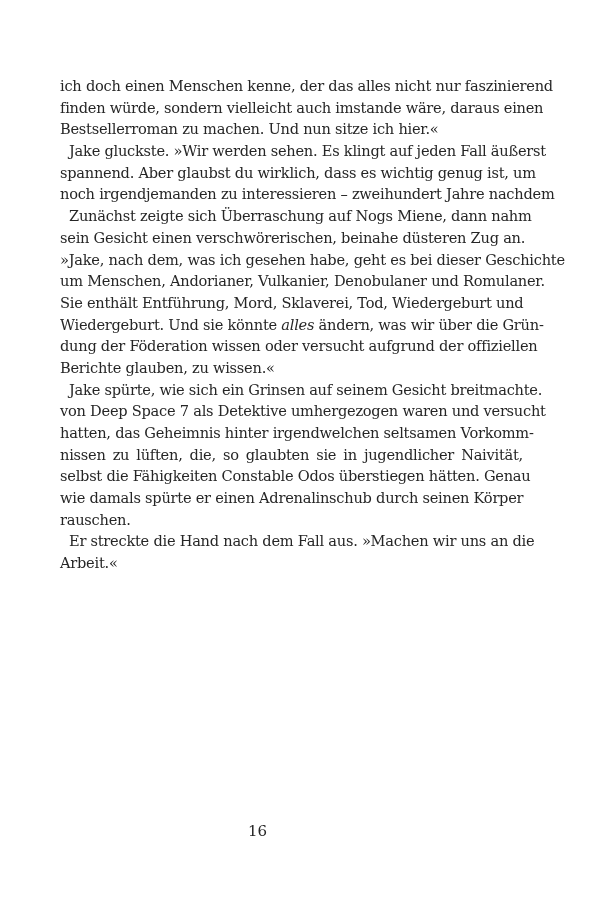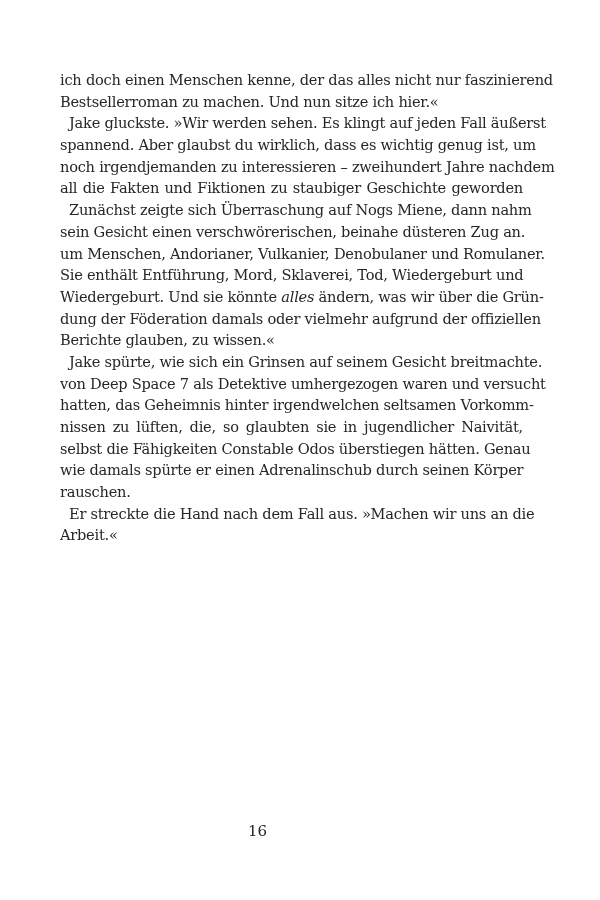--- a/index.html
+++ b/index.html
@@ -11,21 +11,21 @@
       width: 600px;
       height: 900px;
       position: relative;
       overflow: hidden;
       font-family: "DejaVu Serif", "Liberation Serif", serif;
       color: #262626;
     }
     .page-body {
       position: absolute;
       left: 60px;
-      top: 69px;
+      top: 75px;
       width: 463px;
     }
     .line {
       display: block;
       height: 21.7px;
       line-height: 21.7px;
       font-size: 14.6px;
       white-space: nowrap;
       text-align: justify;
       text-align-last: justify;
@@ -49,35 +49,36 @@
       font-size: 15px;
       color: #262626;
     }
   </style>
 </head>
 <body>
 
 <div class="page-body" id="page-body">
     <div class="paragraph">
       <span class="line">ich doch einen Menschen kenne, der das alles nicht nur faszinierend</span>
+      <span class="line">finden würde, sondern vielleicht auch imstande wäre, daraus einen</span>
       <span class="line last">Bestsellerroman zu machen. Und nun sitze ich hier.«</span>
     </div>
     <div class="paragraph">
       <span class="line indent">Jake gluckste. »Wir werden sehen. Es klingt auf jeden Fall äußerst</span>
       <span class="line">spannend. Aber glaubst du wirklich, dass es wichtig genug ist, um</span>
       <span class="line">noch irgendjemanden zu interessieren – zweihundert Jahre nachdem</span>
-      <span class="line">all die Fakten und Fiktionen zu staubiger Geschichte geworden</span>
     </div>
     <div class="paragraph">
       <span class="line indent">Zunächst zeigte sich Überraschung auf Nogs Miene, dann nahm</span>
       <span class="line">sein Gesicht einen verschwörerischen, beinahe düsteren Zug an.</span>
+      <span class="line">»Jake, nach dem, was ich gesehen habe, geht es bei dieser Geschichte</span>
       <span class="line">um Menschen, Andorianer, Vulkanier, Denobulaner und Romulaner.</span>
       <span class="line">Sie enthält Entführung, Mord, Sklaverei, Tod, Wiedergeburt und</span>
       <span class="line"><span>Wiedergeburt. Und sie könnte </span><em>alles</em><span> ändern, was wir über die Grün-</span></span>
-      <span class="line">dung der Föderation damals oder vielmehr aufgrund der offiziellen</span>
+      <span class="line">dung der Föderation wissen oder versucht aufgrund der offiziellen</span>
       <span class="line last">Berichte glauben, zu wissen.«</span>
     </div>
     <div class="paragraph">
       <span class="line indent">Jake spürte, wie sich ein Grinsen auf seinem Gesicht breitmachte.</span>
       <span class="line">von Deep Space 7 als Detektive umhergezogen waren und versucht</span>
       <span class="line">hatten, das Geheimnis hinter irgendwelchen seltsamen Vorkomm-</span>
       <span class="line">nissen zu lüften, die, so glaubten sie in jugendlicher Naivität,</span>
       <span class="line">selbst die Fähigkeiten Constable Odos überstiegen hätten. Genau</span>
       <span class="line">wie damals spürte er einen Adrenalinschub durch seinen Körper</span>
       <span class="line last">rauschen.</span>

